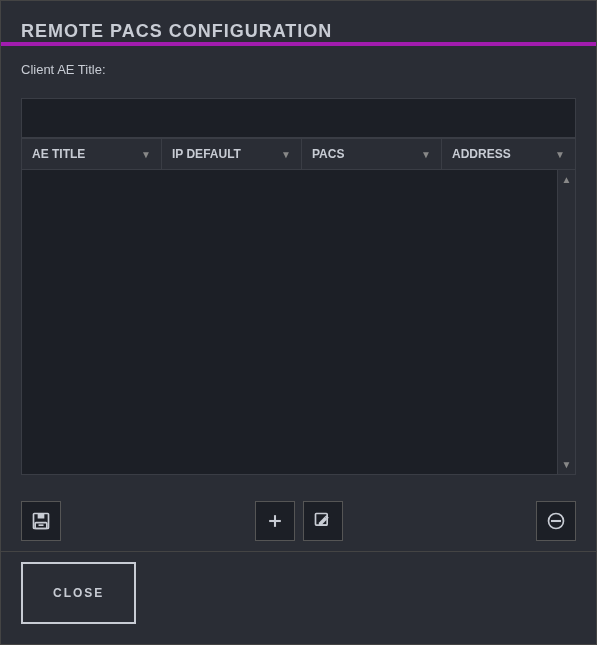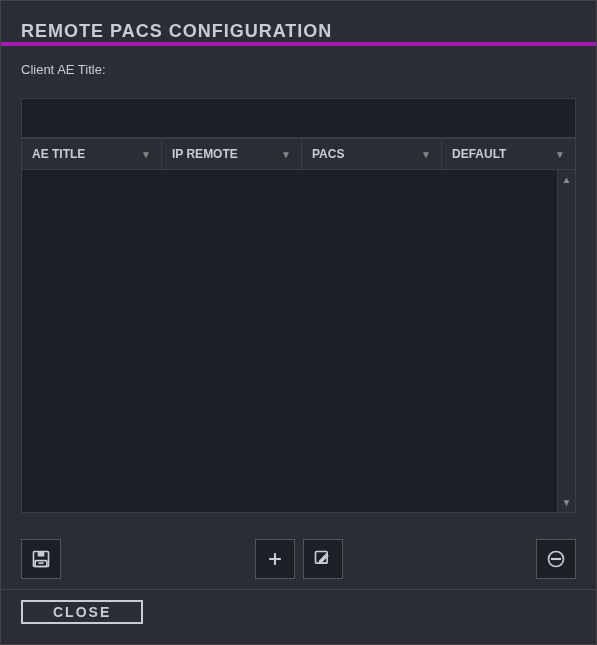--- a/index.html
+++ b/index.html
@@ -198,22 +198,22 @@
 
     .dialog-footer {
       padding: 10px 20px 20px 20px;
       border-top: 1px solid #444;
     }
 
     .close-btn {
       background-color: transparent;
       border: 2px solid #c8ccd4;
       color: #c8ccd4;
-      padding: 2px 30px;
-      font-size: 14px;
+      padding: 22px 30px;
+      font-size: 12px;
       font-weight: bold;
       letter-spacing: 2px;
       cursor: pointer;
     }
 
     
     .icon-svg {
       width: 20px;
       height: 20px;
     }
@@ -229,29 +229,29 @@
     <input type="text" class="text-input" value="" style="">
 
 
     <div class="table-container">
       <div class="table-header">
         <div class="col-header col-ae-title">
           <span>AE TITLE</span>
           <span class="chevron">▼</span>
         </div>
         <div class="col-header col-ip">
-          <span>IP REMOTE</span>
+          <span>IP DEFAULT</span>
           <span class="chevron">▼</span>
         </div>
         <div class="col-header col-port">
           <span>PACS</span>
           <span class="chevron">▼</span>
         </div>
         <div class="col-header col-default">
-          <span>DEFAULT</span>
+          <span>ADDRESS</span>
           <span class="chevron">▼</span>
         </div>
       </div>
 
       <div class="table-with-scroll">
         <div class="table-body">
           
         </div>
         <div class="scrollbar-col">
           <div class="scrollbar-arrow">▲</div>

